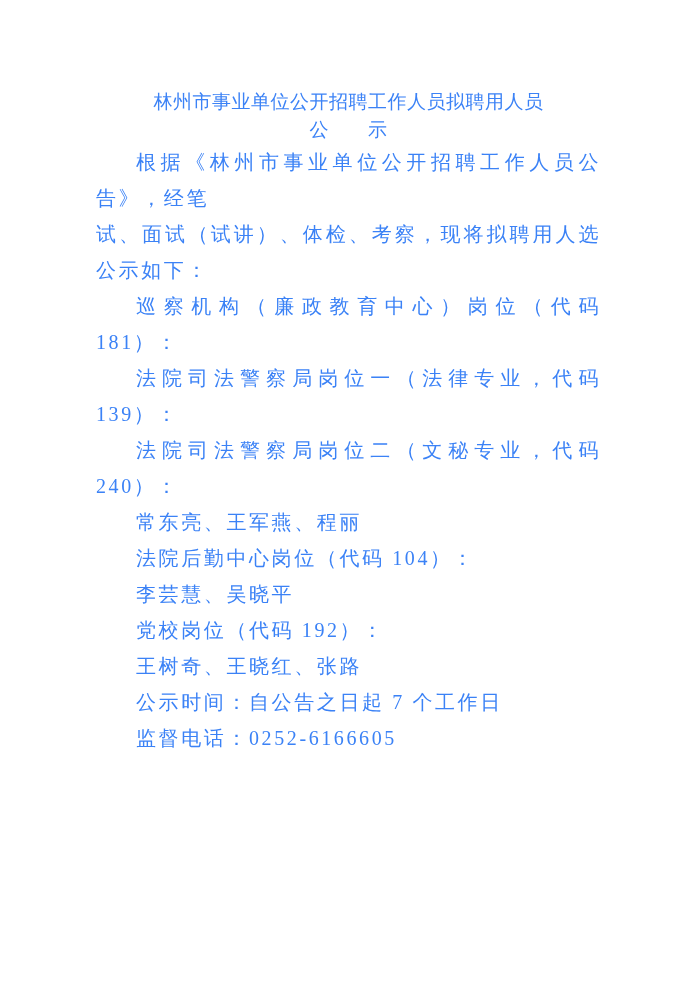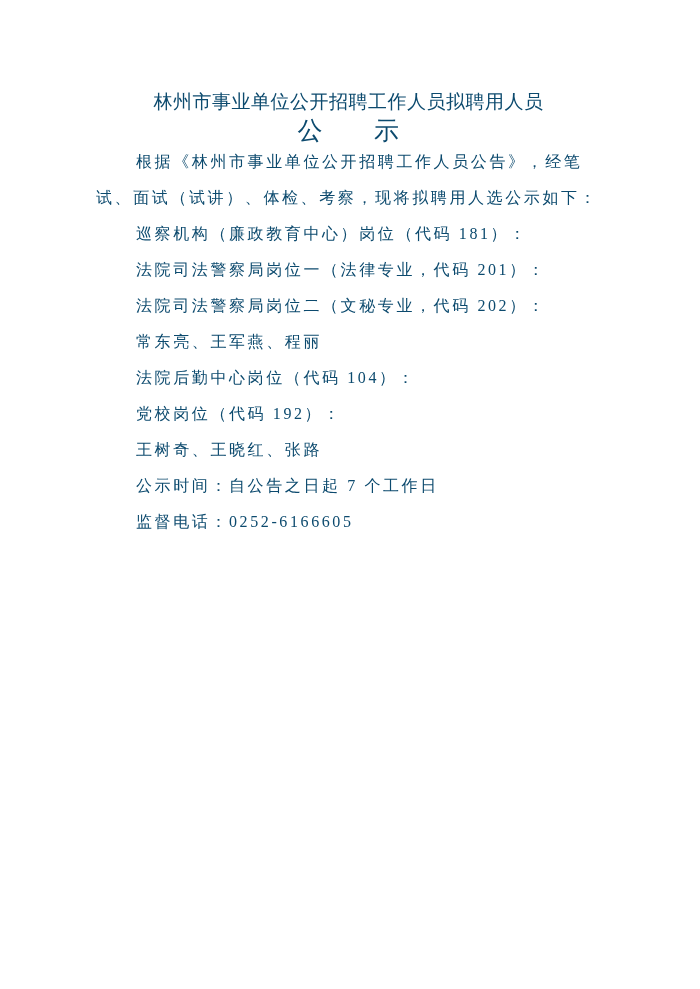--- a/index.html
+++ b/index.html
@@ -6,50 +6,50 @@
     margin: 0;
     padding: 0;
     background: #ffffff;
   }
   .page {
     position: relative;
     width: 700px;
     height: 776px;
     background: #ffffff;
     overflow: hidden;
-    color: #0c4a6e;
+    color: #3b82f6;
     font-family: "Liberation Serif", serif;
   }
   .doc {
     padding: 88px 99px 0 96px; 
   }
   .doc p, .doc h1, .doc h2, .doc h3 {
     margin: 0;
     padding: 0;
     font-weight: normal;
   }
   .title-main {
     font-family: "Liberation Sans", sans-serif;
     font-size: 19px;
     line-height: 28px;
     font-weight: bold;
     text-align: center;
     letter-spacing: 0.5px;
   }
   .title-sub {
     font-family: "Liberation Sans", sans-serif;
-    font-size: 25px;
+    font-size: 19px;
     line-height: 28px;
     font-weight: bold;
     text-align: center;
     margin-top: 15px;
     letter-spacing: 0.5px;
   }
   .body-text {
-    font-size: 16px;
+    font-size: 20px;
     line-height: 36px;
     letter-spacing: 2.6px;
     text-align: justify;
   }
   .indent {
     text-indent: 40px;
   }
   .prewrap {
     white-space: pre-wrap;
   }
@@ -84,26 +84,27 @@
 
     <h1 class="title-main">林州市事业单位公开招聘工作人员拟聘用人员</h1>
 
     <h2 class="title-sub">公　　示</h2>
 
     <p class="body-text indent prewrap intro">根据《林州市事业单位公开招聘工作人员公告》，经笔
 试、面试（试讲）、体检、考察，现将拟聘用人选公示如下：</p>
 
     <h3 class="body-text indent sec-heading sec-heading-first">巡察机构（廉政教育中心）岗位（代码 181）：</h3>
 
-    <h3 class="body-text indent sec-heading">法院司法警察局岗位一（法律专业，代码 201）：</h3>
+    <h3 class="body-text indent sec-heading">法院司法警察局岗位一（法律专业，代码 139）：</h3>
 
-    <h3 class="body-text indent sec-heading">法院司法警察局岗位二（文秘专业，代码 202）：</h3>
+    <h3 class="body-text indent sec-heading">法院司法警察局岗位二（文秘专业，代码 240）：</h3>
     <p class="body-text indent prewrap">常东亮、王军燕、程丽</p>
 
     <h3 class="body-text indent sec-heading">法院后勤中心岗位（代码 104）：</h3>
+    <p class="body-text indent prewrap">李芸慧、吴晓平</p>
 
     <h3 class="body-text indent sec-heading sec-heading-last">党校岗位（代码 192）：</h3>
     <p class="body-text indent prewrap">王树奇、王晓红、张路</p>
 
     <p class="body-text indent meta-first">公示时间：自公告之日起 7 个工作日</p>
 
     <p class="body-text indent">监督电话：0252-6166605</p>
 
 
   </div>

